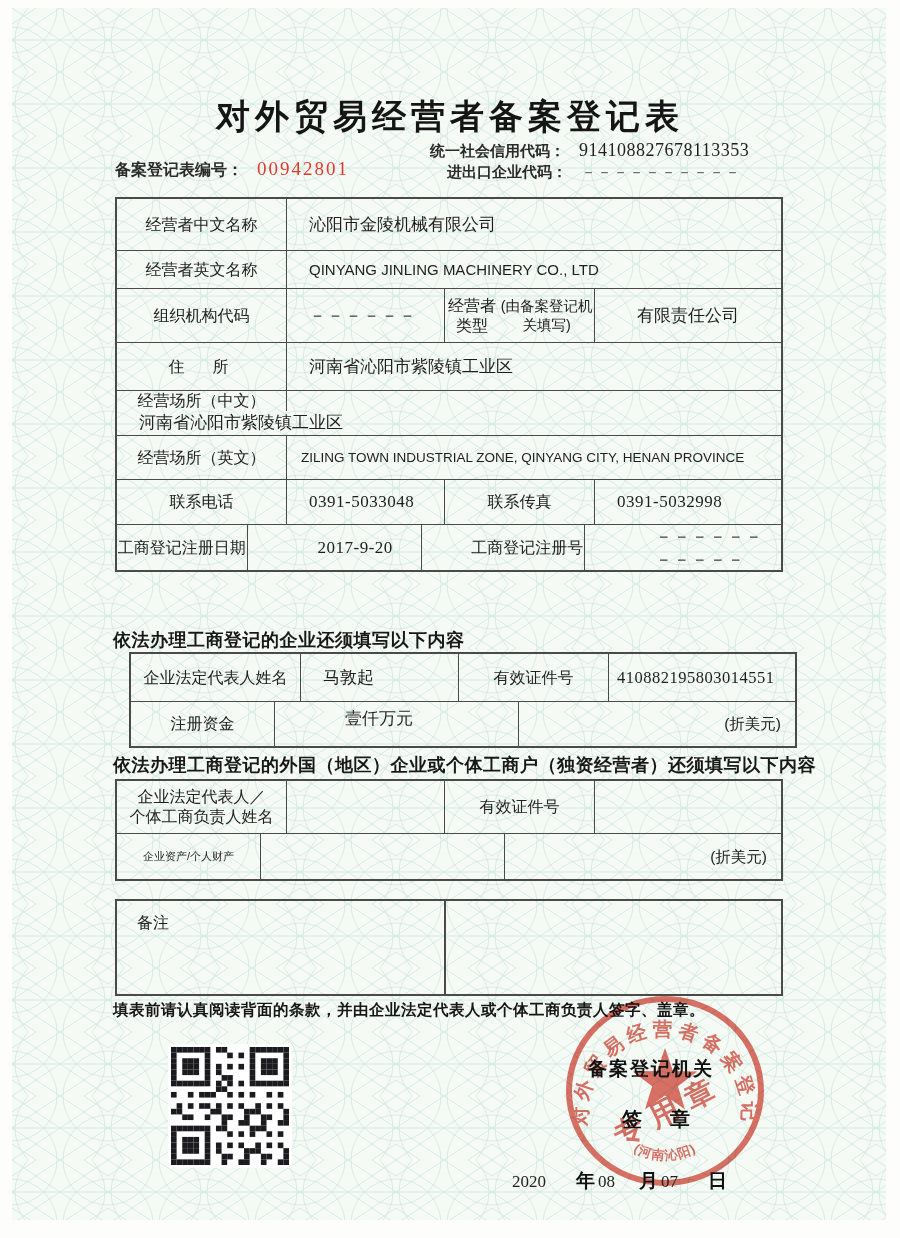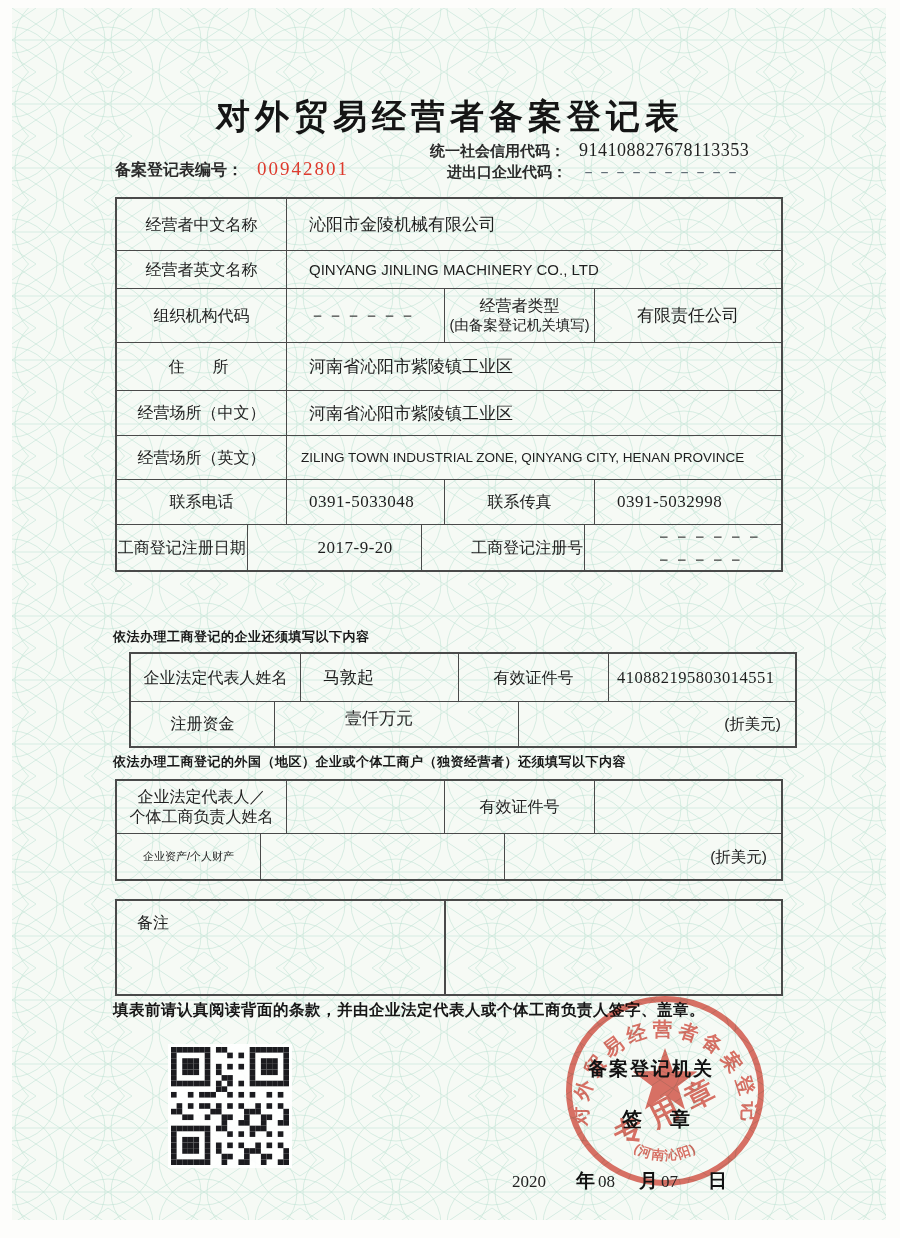--- a/index.html
+++ b/index.html
@@ -24,21 +24,21 @@
   .cell{box-sizing:border-box;border-right:1.5px solid #4a4a4a;display:flex;align-items:center;}
   .cell:last-child{border-right:none;}
   .lab{justify-content:center;text-align:center;font-size:16px;font-weight:500;color:#222;line-height:1.25;}
   .val{padding-left:22px;font-family:"Liberation Serif","DejaVu Serif",serif;font-size:17px;color:#1e1e1e;}
   .val-en{font-family:"Liberation Sans","DejaVu Sans",sans-serif;font-size:15px;}
   .val-en-sm{font-family:"Liberation Sans","DejaVu Sans",sans-serif;font-size:13.5px;padding-left:14px;}
   .val-num{letter-spacing:.5px;}
   .c1{width:25.6%;} .c2{width:23.8%;} .c3{width:22.6%;} .c4{width:28%;}
   .cspan{width:74.4%;}
   .right-pad{justify-content:flex-end;padding-right:14px;padding-left:0;}
-  .sec-head{left:113px;font-size:13px;font-weight:700;color:#181818;letter-spacing:.5px;}
+  .sec-head{left:113px;font-size:18px;font-weight:700;color:#181818;letter-spacing:.5px;}
   .remark-lab{position:absolute;left:20px;top:12px;font-size:16px;font-weight:500;}
   .remark-divider{position:absolute;left:49.3%;top:0;bottom:0;width:1.5px;background:#4a4a4a;}
   .foot-note{left:113px;top:1000px;font-size:15.5px;font-weight:600;color:#161616;letter-spacing:.5px;}
   
   .qr{left:168px;top:1044px;width:124px;height:124px;background:rgba(255,255,255,.9);padding:3px;box-sizing:border-box;}
   
   .stamp-svg{left:558px;top:994px;width:214px;height:200px;mix-blend-mode:multiply;opacity:.88;}
   .agency-label{left:588px;top:1056px;font-size:19px;font-weight:700;letter-spacing:2px;color:#111;z-index:2;}
   .sign-label{left:622px;top:1106px;font-size:20px;font-weight:700;letter-spacing:4px;color:#111;z-index:2;}
   
@@ -91,31 +91,31 @@
       <div class="cell lab c1">经营者中文名称</div>
       <div class="cell val cspan">沁阳市金陵机械有限公司</div>
     </div>
     <div class="trow" style="height:38px;">
       <div class="cell lab c1">经营者英文名称</div>
       <div class="cell val val-en cspan">QINYANG JINLING MACHINERY CO., LTD</div>
     </div>
     <div class="trow" style="height:54px;">
       <div class="cell lab c1">组织机构代码</div>
       <div class="cell val dashes c2">－－－－－－</div>
-      <div class="cell lab c3" style="flex-direction:column;justify-content:center;">
+      <div class="cell lab c3" style="flex-direction:row;justify-content:center;">
         <span>经营者类型</span>
         <span style="font-size:14.5px;">(由备案登记机关填写)</span>
       </div>
       <div class="cell val c4" style="justify-content:center;padding-left:0;">有限责任公司</div>
     </div>
     <div class="trow" style="height:48px;">
       <div class="cell lab c1" style="letter-spacing:6px;">住　所</div>
       <div class="cell val cspan">河南省沁阳市紫陵镇工业区</div>
     </div>
-    <div class="trow" style="height:45px;">
+    <div class="trow" style="height:45px;flex-direction:column;">
       <div class="cell lab c1">经营场所（中文）</div>
       <div class="cell val cspan">河南省沁阳市紫陵镇工业区</div>
     </div>
     <div class="trow" style="height:44px;">
       <div class="cell lab c1">经营场所（英文）</div>
       <div class="cell val val-en-sm cspan">ZILING TOWN INDUSTRIAL ZONE, QINYANG CITY, HENAN PROVINCE</div>
     </div>
     <div class="trow" style="height:45px;">
       <div class="cell lab c1">联系电话</div>
       <div class="cell val val-num c2">0391-5033048</div>

